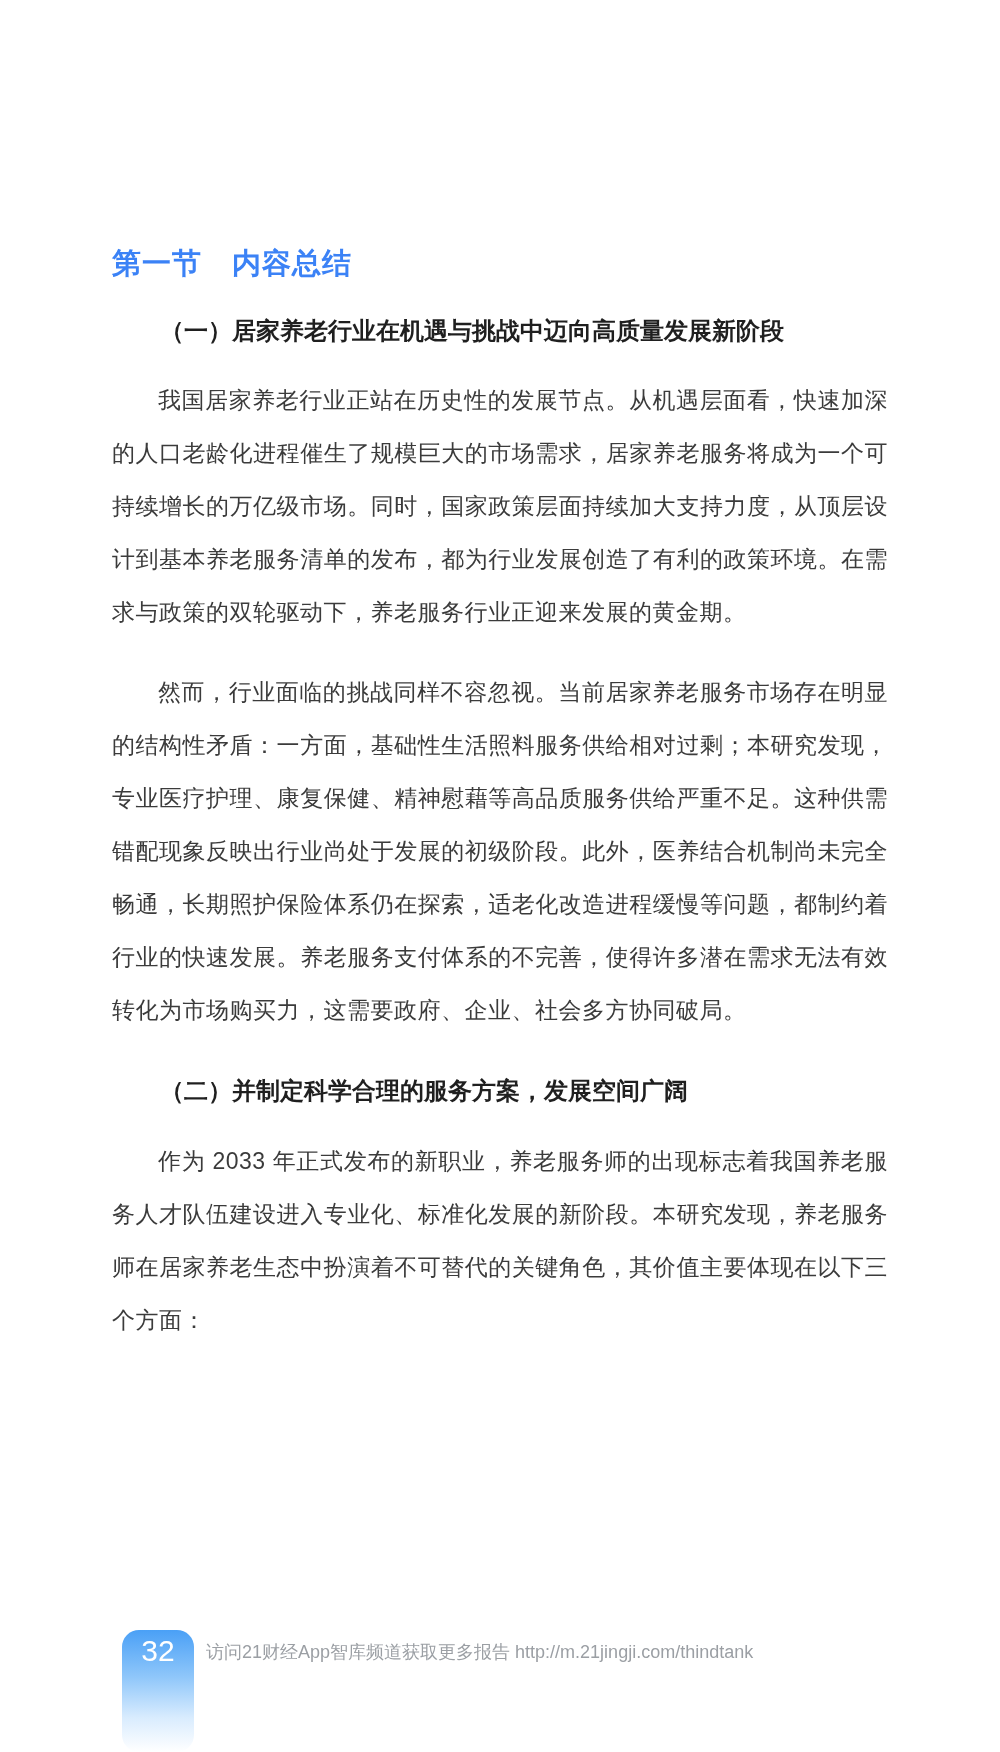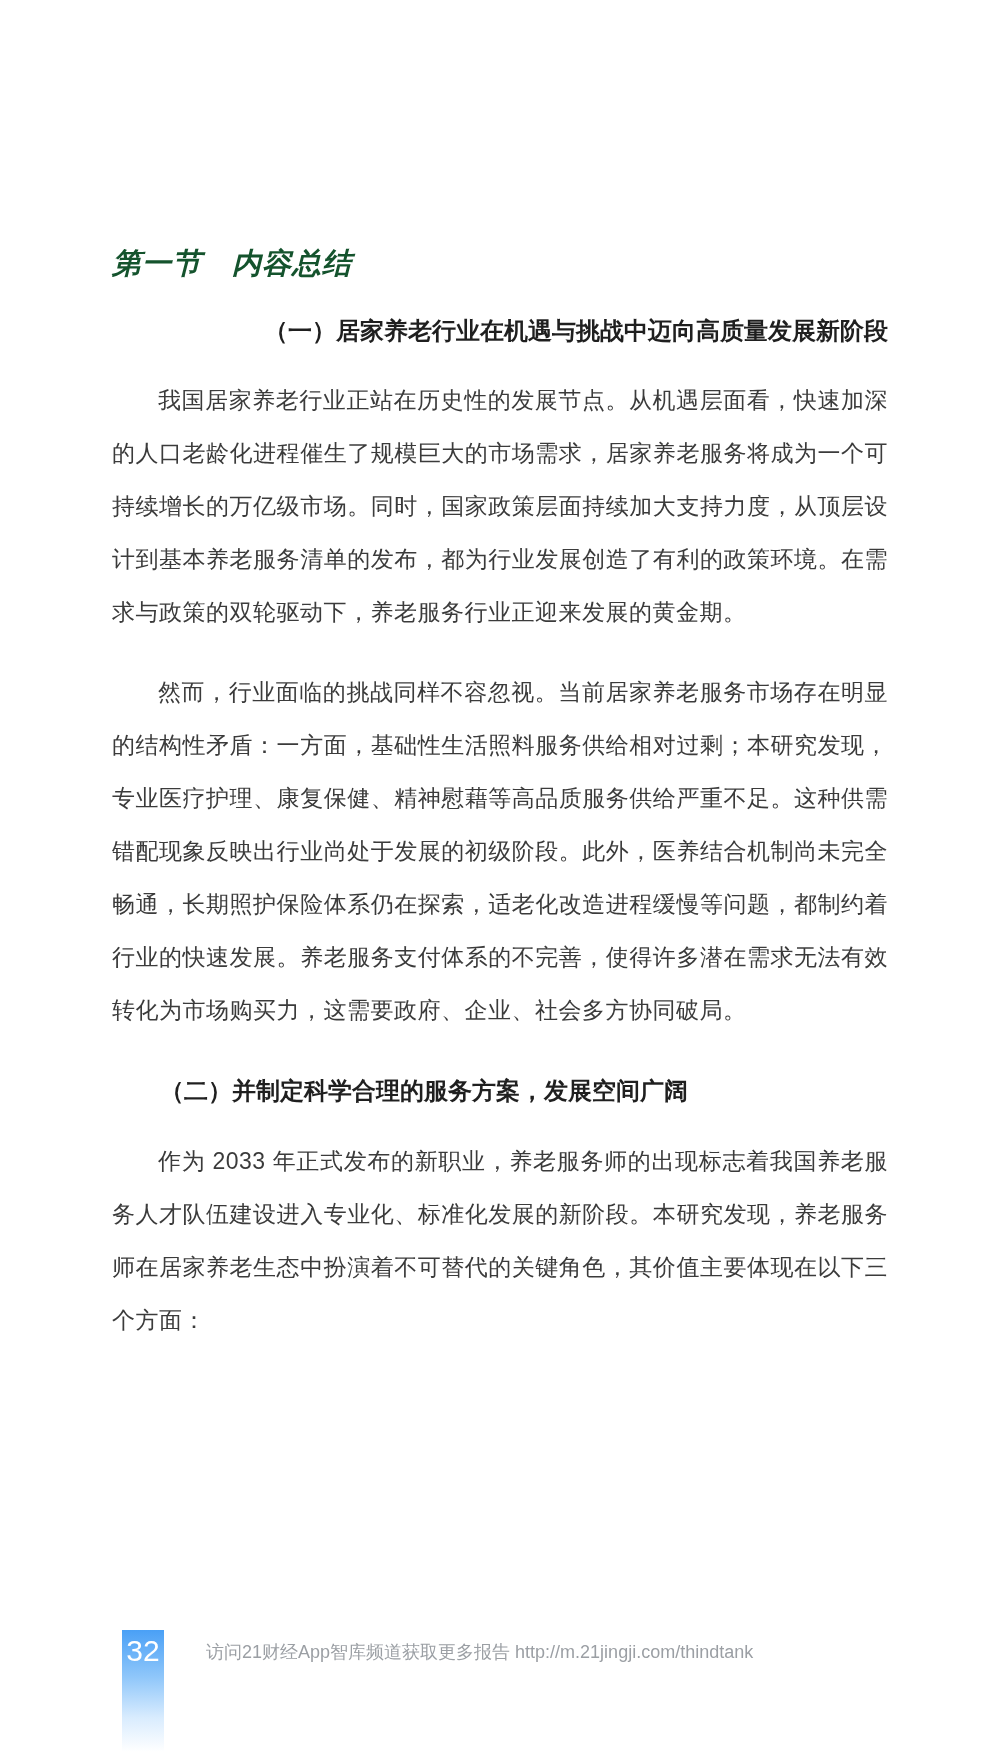--- a/index.html
+++ b/index.html
@@ -30,21 +30,21 @@
     letter-spacing: 1px;
   }
   .sub-heading {
     margin: 0;
     font-size: 24px;
     line-height: 1.35;
     font-weight: 700;
     color: #1f1f1f;
     text-indent: 2em;
   }
-  .sub-heading.first { margin-top: 34px; text-align: right; }
+  .sub-heading.first { margin-top: 34px; }
   .sub-heading.second { margin-top: 38px; }
   .body-para {
     margin: 27px 0 0 0;
     font-size: 23px;
     line-height: 53px;
     color: #3b3b3b;
     text-align: justify;
     text-indent: 2em;
     letter-spacing: 0.5px;
   }
@@ -53,22 +53,23 @@
     left: 0;
     right: 0;
     top: 1630px;
     bottom: 0;
   }
   .page-number-bar {
     position: absolute;
     left: 122px;
     top: 0;
     bottom: 0;
-    width: 42px;
+    width: 72px;
     background: linear-gradient(180deg, #4aa0f6 0%, #8ec6fa 38%, #d9ecfe 72%, #ffffff 100%);
+    border-radius: 17px;
   }
   .page-number {
     display: block;
     text-align: center;
     color: #ffffff;
     font-size: 30px;
     line-height: 1.1;
     padding-top: 4px;
   }
   .footer-text {
@@ -81,21 +82,21 @@
     margin-left: 20px;
   }
   .footer-text .url { color: #9b9fa4; text-decoration: none; }
 </style>
 </head>
 <body>
 
 <div class="page">
   <div class="content">
 
-    <h1 class="chapter-title" style="color: #14532d; font-style: italic;">第一节　内容总结</h1>
+    <h1 class="chapter-title" style="color: #3b82f6;">第一节　内容总结</h1>
 
     <section>
       <h2 class="sub-heading first">（一）居家养老行业在机遇与挑战中迈向高质量发展新阶段</h2>
       <p class="body-para">我国居家养老行业正站在历史性的发展节点。从机遇层面看，快速加深的人口老龄化进程催生了规模巨大的市场需求，居家养老服务将成为一个可持续增长的万亿级市场。同时，国家政策层面持续加大支持力度，从顶层设计到基本养老服务清单的发布，都为行业发展创造了有利的政策环境。在需求与政策的双轮驱动下，养老服务行业正迎来发展的黄金期。</p>
       <p class="body-para">然而，行业面临的挑战同样不容忽视。当前居家养老服务市场存在明显的结构性矛盾：一方面，基础性生活照料服务供给相对过剩；本研究发现，专业医疗护理、康复保健、精神慰藉等高品质服务供给严重不足。这种供需错配现象反映出行业尚处于发展的初级阶段。此外，医养结合机制尚未完全畅通，长期照护保险体系仍在探索，适老化改造进程缓慢等问题，都制约着行业的快速发展。养老服务支付体系的不完善，使得许多潜在需求无法有效转化为市场购买力，这需要政府、企业、社会多方协同破局。</p>
     </section>
 
     <section>
       <h2 class="sub-heading second">（二）并制定科学合理的服务方案，发展空间广阔</h2>
       <p class="body-para">作为 2033 年正式发布的新职业，养老服务师的出现标志着我国养老服务人才队伍建设进入专业化、标准化发展的新阶段。本研究发现，养老服务师在居家养老生态中扮演着不可替代的关键角色，其价值主要体现在以下三个方面：</p>

